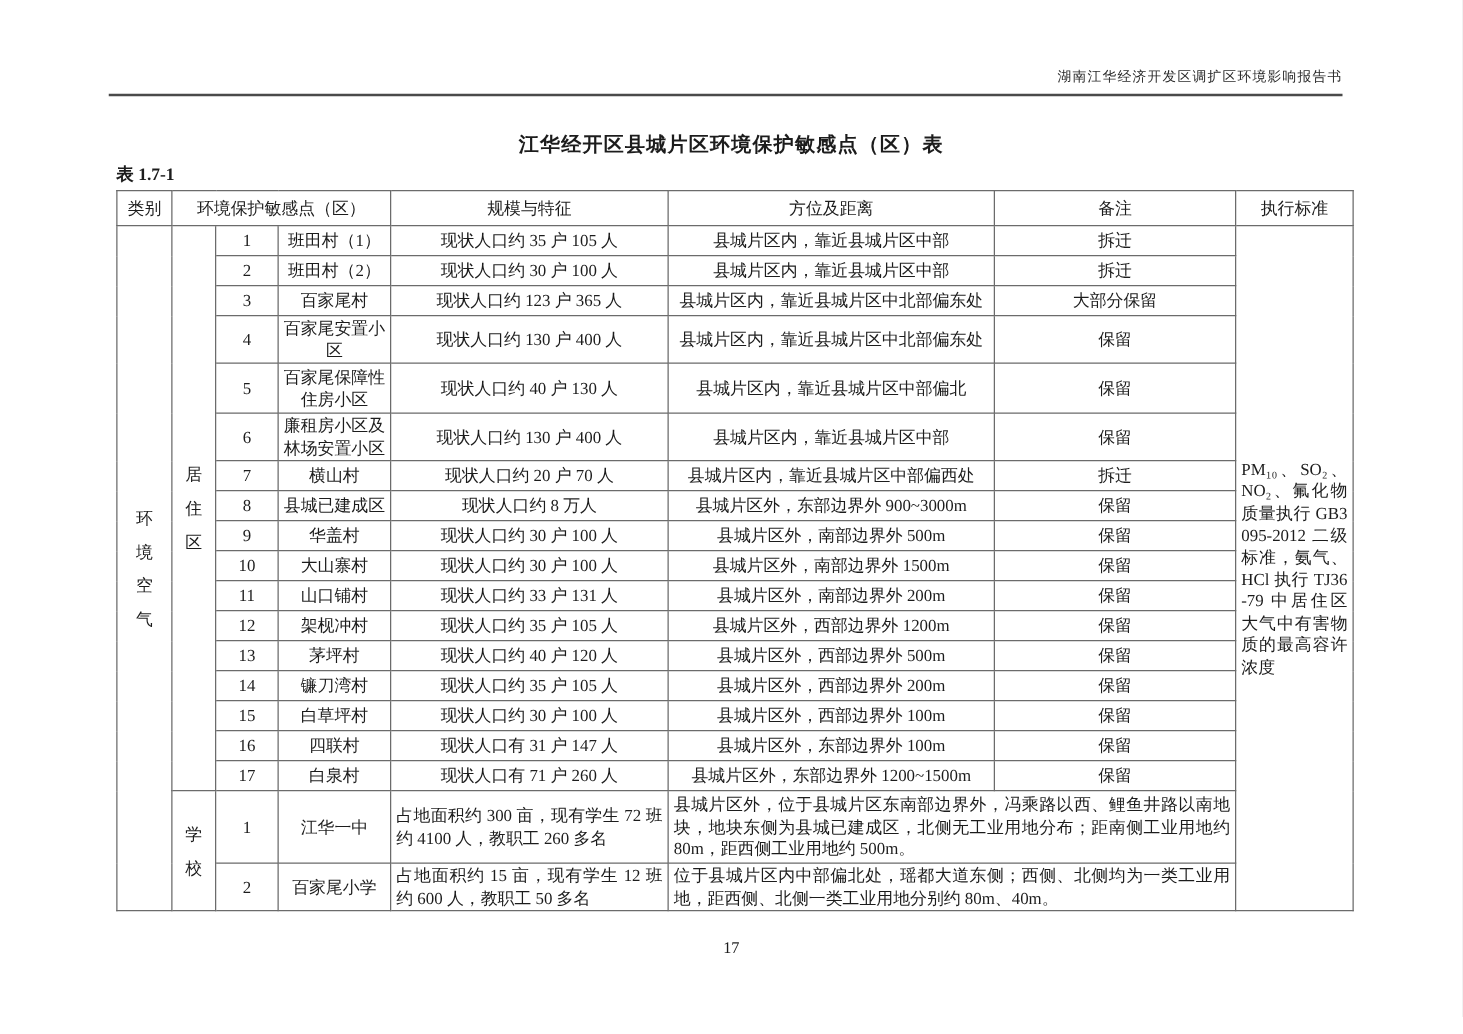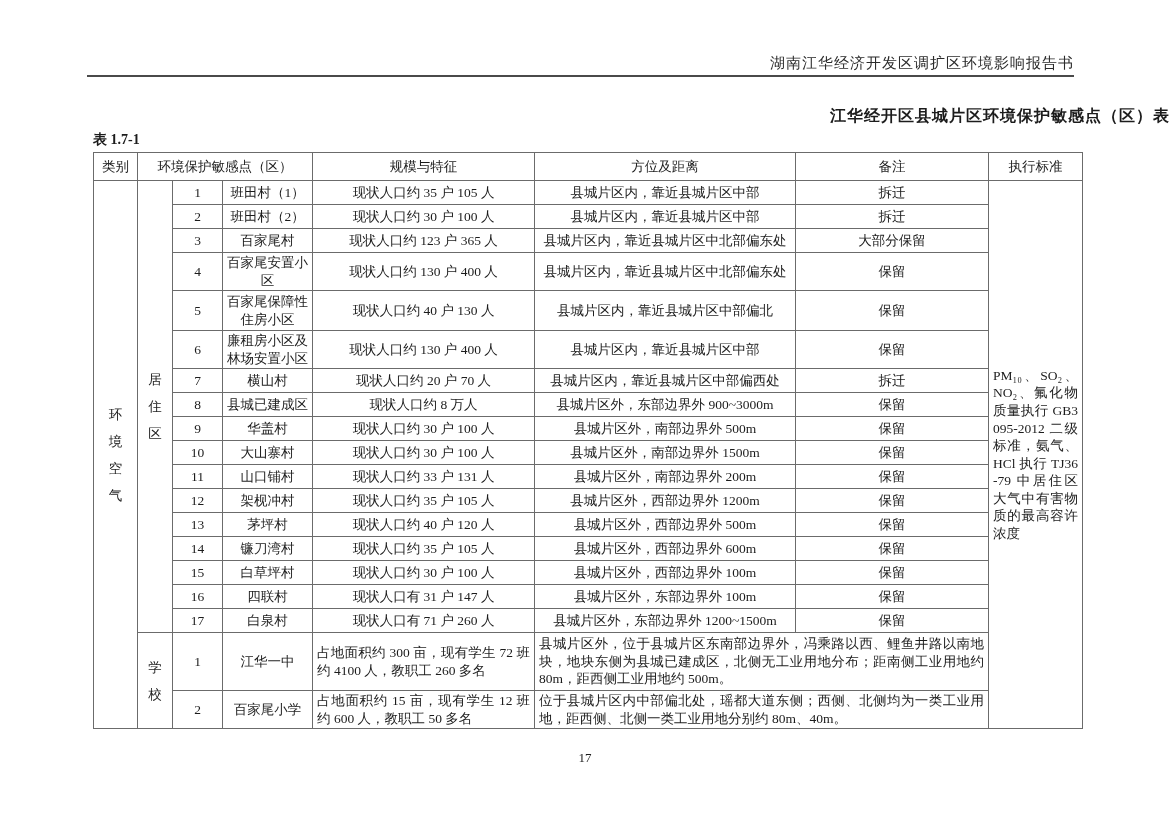--- a/index.html
+++ b/index.html
@@ -7,29 +7,29 @@
     position:relative;
     width:1170px;height:827px;
     margin:0 auto;
     background:#ffffff;
     font-family:"Liberation Serif","DejaVu Serif",serif;
     color:#1c1c1c;
     overflow:hidden;
   }
   .doc-header{
     position:absolute;top:54px;left:87px;width:987px;
-    text-align:right;font-size:15px;letter-spacing:1px;color:#2a2a2a;
+    text-align:right;font-size:11px;letter-spacing:1px;color:#2a2a2a;
   }
   .header-rule{
     position:absolute;top:75px;left:87px;width:987px;height:2px;
     background:#4a4a4a;
   }
   .table-title{
     position:absolute;top:106px;left:0;width:1170px;
-    text-align:right;font-weight:bold;font-size:16px;letter-spacing:1px;
+    text-align:center;font-weight:bold;font-size:16px;letter-spacing:1px;
   }
   .table-label{
     position:absolute;top:131px;left:93px;
     font-weight:bold;font-size:14px;
   }
   table.main{
     position:absolute;top:152px;left:93px;width:989px;
     border-collapse:collapse;table-layout:fixed;
     border:1.5px solid #4a4a4a;
   }
@@ -191,21 +191,21 @@
           <td class="c">13</td>
           <td class="name-cell">茅坪村</td>
           <td class="l">现状人口约 40 户 120 人</td>
           <td class="l">县城片区外，西部边界外 500m</td>
           <td class="l">保留</td>
         </tr>
         <tr style="height: 24px;">
           <td class="c">14</td>
           <td class="name-cell">镰刀湾村</td>
           <td class="l">现状人口约 35 户 105 人</td>
-          <td class="l">县城片区外，西部边界外 600m</td>
+          <td class="l">县城片区外，西部边界外 200m</td>
           <td class="l">保留</td>
         </tr>
         <tr style="height: 24px;">
           <td class="c">15</td>
           <td class="name-cell">白草坪村</td>
           <td class="l">现状人口约 30 户 100 人</td>
           <td class="l">县城片区外，西部边界外 100m</td>
           <td class="l">保留</td>
         </tr>
         <tr style="height: 24px;">

